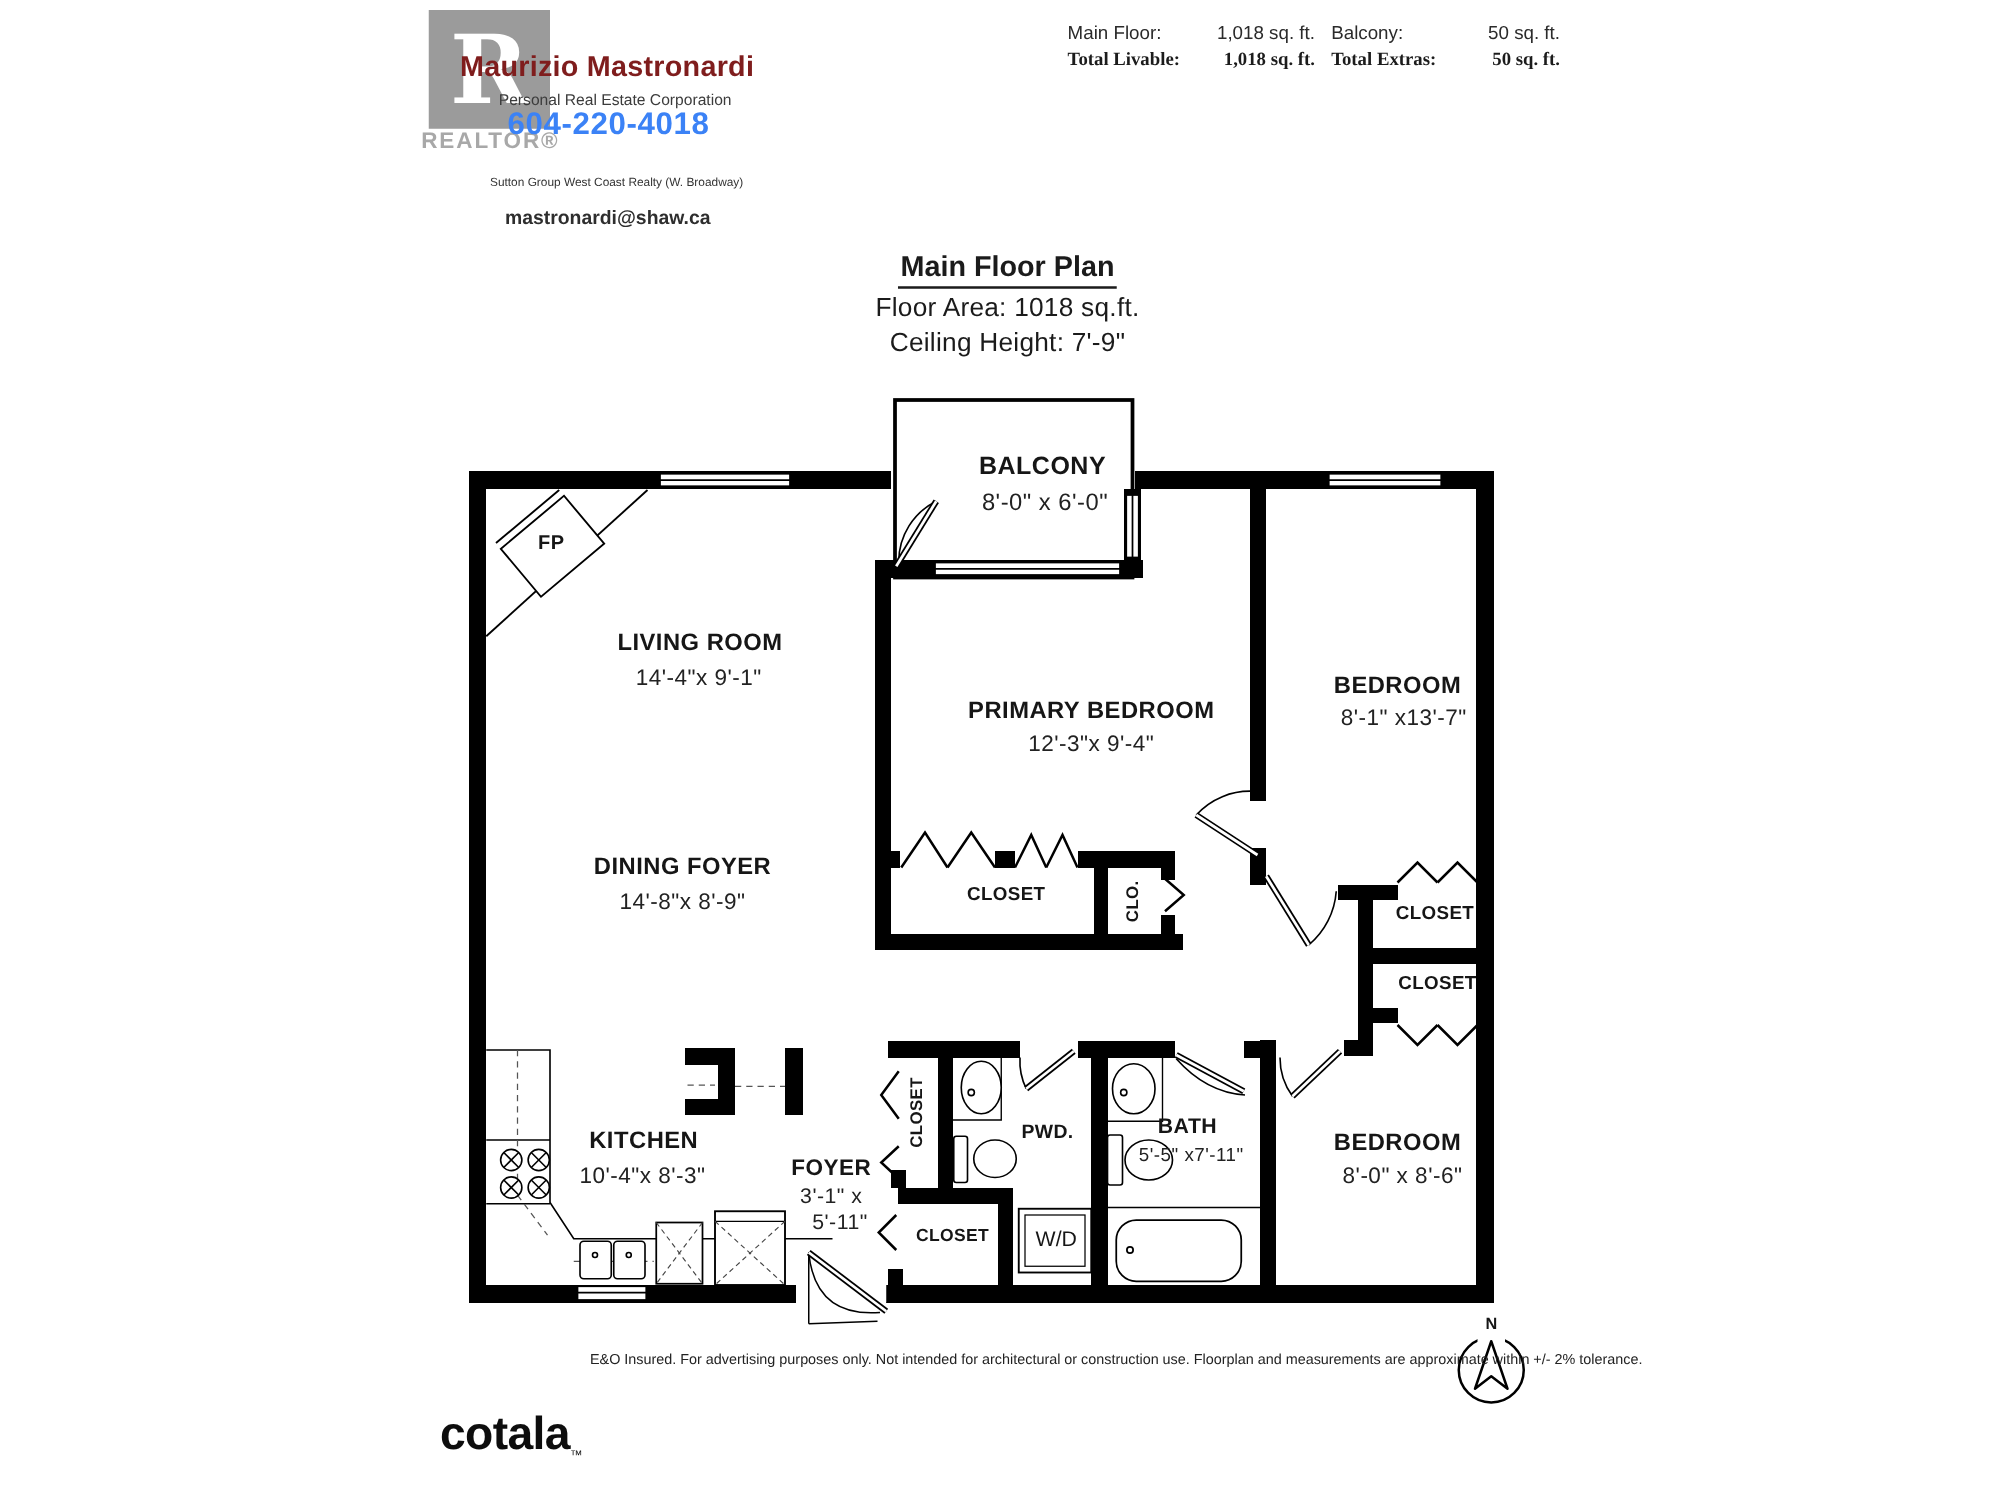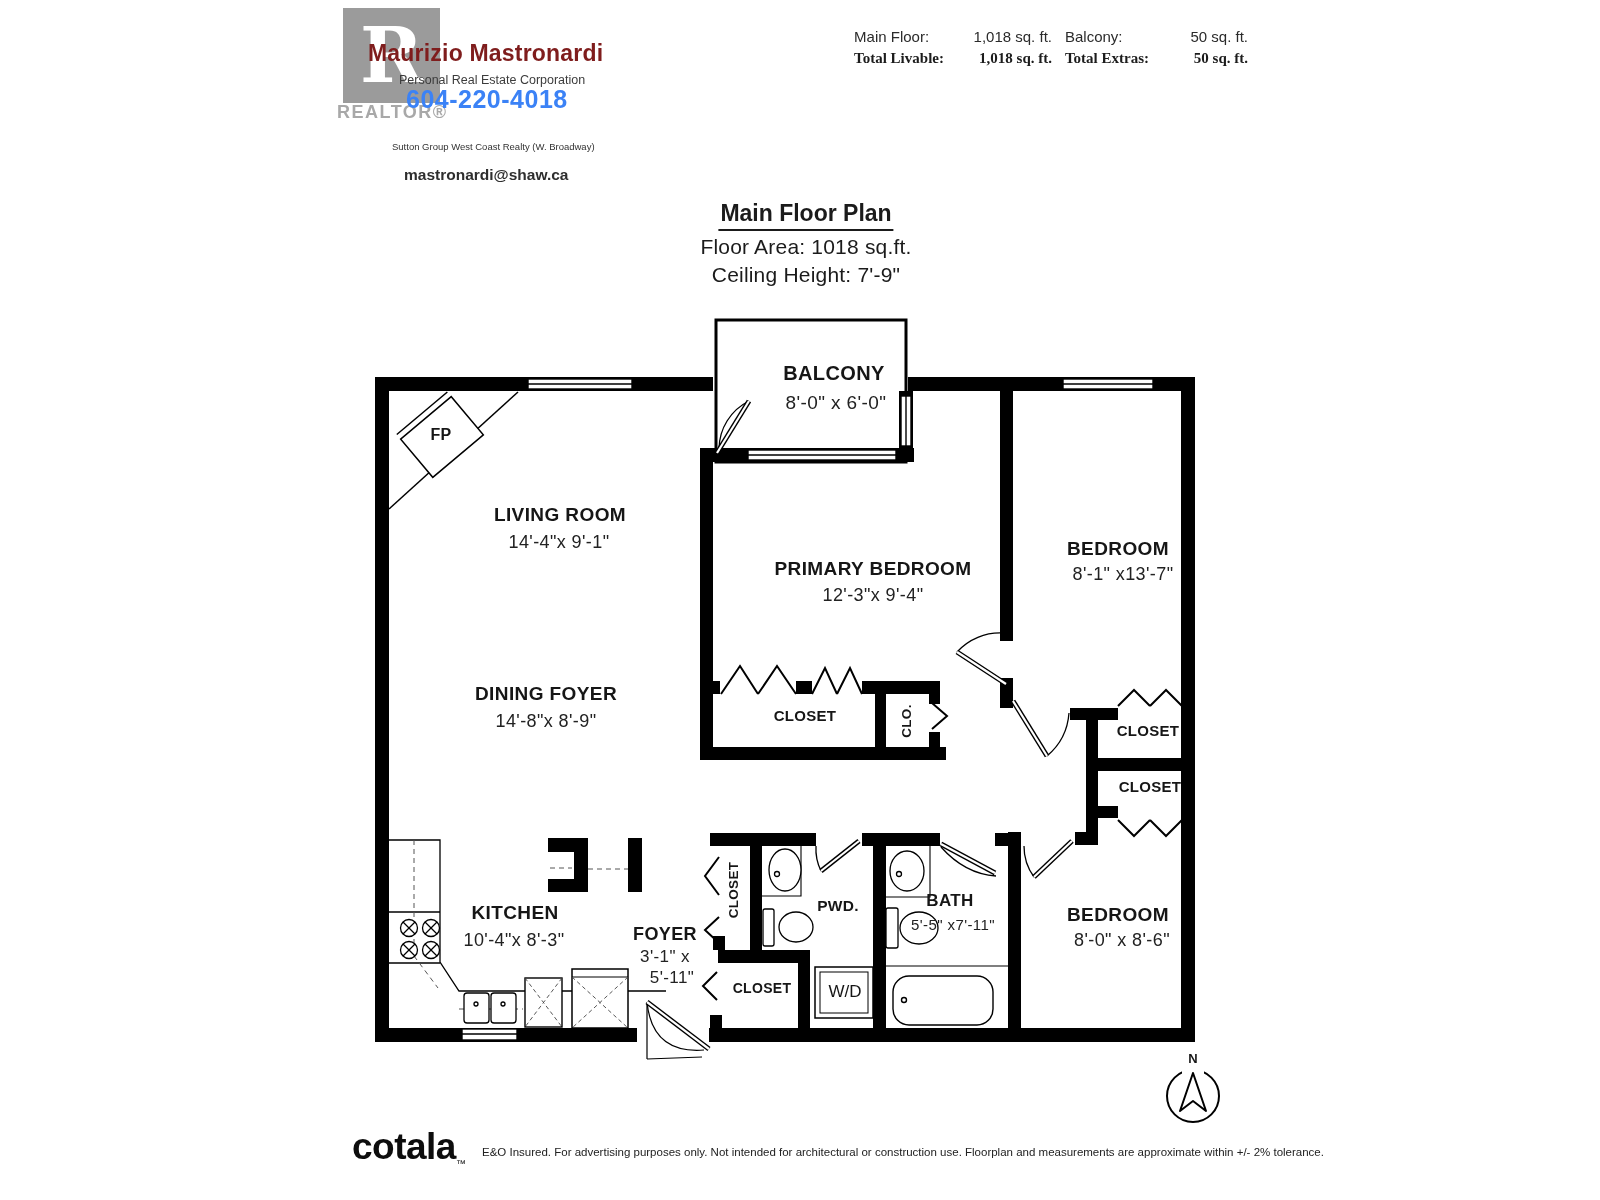--- a/index.html
+++ b/index.html
@@ -16,32 +16,32 @@
   .logo-r{font-family:"DejaVu Serif",serif;font-weight:bold;font-size:76px;color:#fff;line-height:1;}
   .logo-word{position:absolute;left:337px;top:102px;width:112px;font-size:18px;letter-spacing:1.5px;color:#a8a8a8;font-weight:bold;}
   .agent-name{position:absolute;left:368px;top:40px;font-size:23px;font-weight:bold;color:#7f1d1d;letter-spacing:.2px;}
   .agent-title{position:absolute;left:399px;top:73px;font-size:12.5px;color:#3c3c3c;}
   .agent-phone{position:absolute;left:406px;top:85px;font-size:25px;font-weight:bold;color:#3b82f6;letter-spacing:.5px;text-align:center;}
   .agent-email{position:absolute;left:404px;top:119px;font-size:15.5px;font-weight:bold;color:#2e2e2e;margin-top:47px;}
   .brokerage{position:absolute;left:392px;top:141px;font-size:9.5px;color:#333;}
   
   .hdr-right{position:absolute;left:830px;top:18px;width:418px;text-align:right;}
   .hdr-address{font-size:27px;font-weight:bold;color:#1c1c1c;letter-spacing:-.3px;}
-  .hdr-stats{display:grid;grid-template-columns:auto 95px auto 86px;column-gap:13px;row-gap:5px;justify-content:end;font-size:15px;color:#2b2b2b;margin-top:10px;}
+  .hdr-stats{display:grid;grid-template-columns:auto 95px auto 86px;column-gap:13px;row-gap:5px;justify-content:end;font-size:15px;color:#2b2b2b;}
   .s-label{text-align:left;}
   .s-value{text-align:right;}
   .b{font-weight:bold;color:#1c1c1c;font-family:Liberation Serif, serif;}
   
   .plan-title{position:absolute;left:806px;top:200px;transform:translateX(-50%);text-align:center;color:#1b1b1b;}
   .pt-main{display:inline-block;font-size:23px;font-weight:bold;border-bottom:2.5px solid #1b1b1b;padding:0 2px 2px;}
   .pt-sub{font-size:21px;margin-top:4px;letter-spacing:.2px;}
   
   .cotala{position:absolute;left:352px;top:1126px;font-size:37px;font-weight:bold;letter-spacing:-.5px;color:#0d0d0d;}
   .tm{font-size:10px;font-weight:normal;vertical-align:-8px;letter-spacing:0;}
-  .disclaimer{position:absolute;left:472px;top:1146px;font-size:11.5px;color:#222;margin-left:10px;}
+  .disclaimer{position:absolute;left:472px;top:1082px;font-size:11.5px;color:#222;}
 </style>
 </head>
 <body>
 
 <div class="page">
 
   <div class="logo-box">
     <span class="logo-r">R</span>
   </div>
   <div class="logo-word">REALTOR®</div>

